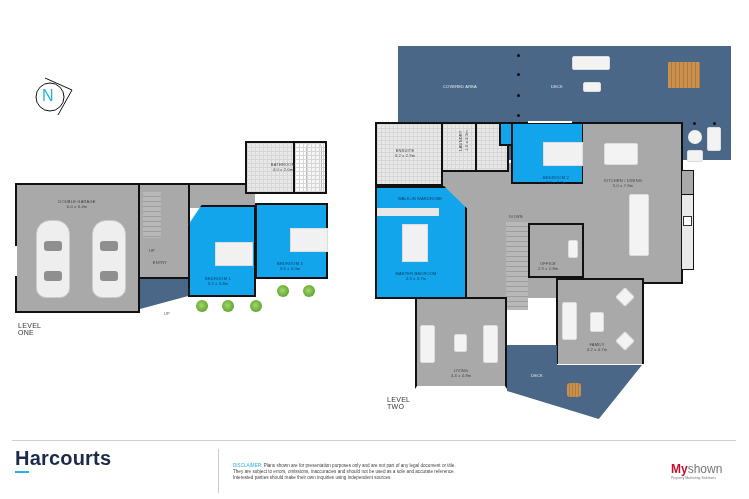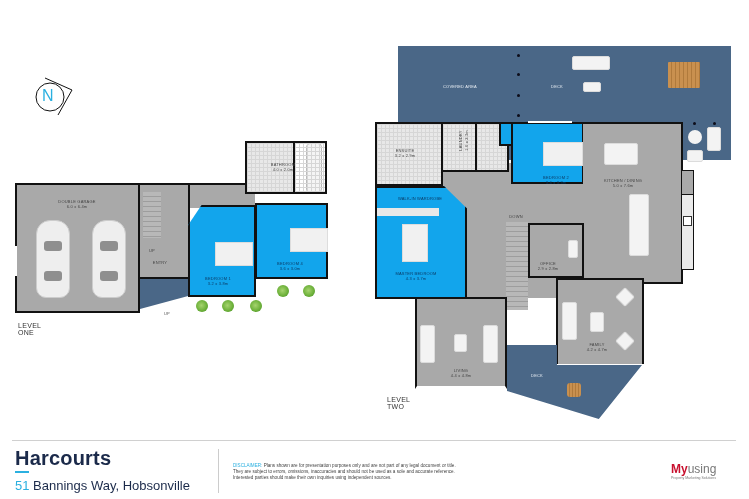--- a/index.html
+++ b/index.html
@@ -167,27 +167,23 @@
 
   <span class="level" style="left:387px;top:396px;">LEVEL TWO</span>
 </div>
 
 <div class="footer-line"></div>
 <div class="abs" style="left:0;top:441px;width:629px;height:58px;">
   <div class="abs" style="left:15px;top:6px;">
     <span style="font-size:20px;font-weight:bold;color:#1b2a4a;letter-spacing:0.2px;">Harcourts</span>
     <div style="position:absolute;left:0;top:24px;width:14px;height:2px;background:#2bb0e0;"></div>
   </div>
-  <div class="abs" style="left:15px;top:37px;font-size:13px;color:#1b2a4a;white-space:nowrap;">
-    <span style="color:#2bb0e0;">51</span>
-    <span>Bannings Way, Hobsonville</span>
-  </div>
   <div class="abs" style="left:218px;top:8px;width:1px;height:44px;background:#ccc;"></div>
   <div class="abs" style="left:233px;top:22px;font-size:4.6px;line-height:6px;color:#444;white-space:nowrap;">
     <div><span style="color:#2bb0e0;">DISCLAIMER:</span> <span>Plans shown are for presentation purposes only and are not part of any legal document or title.</span></div>
     <div>They are subject to errors, omissions, inaccuracies and should not be used as a sole and accurate reference.</div>
     <div>Interested parties should make their own inquiries using independent sources.</div>
   </div>
   <div class="abs" style="left:671px;top:18px;white-space:nowrap;">
-    <span style="font-size:12px;font-weight:bold;color:#c8102e;">My</span><span style="font-size:12px;color:#777;">using</span>
+    <span style="font-size:12px;font-weight:bold;color:#c8102e;">My</span><span style="font-size:12px;color:#777;">shown</span>
     <div style="font-size:3.5px;color:#777;margin-top:-1px;">Property Marketing Solutions</div>
   </div>
 </div>
 
 </body></html>

